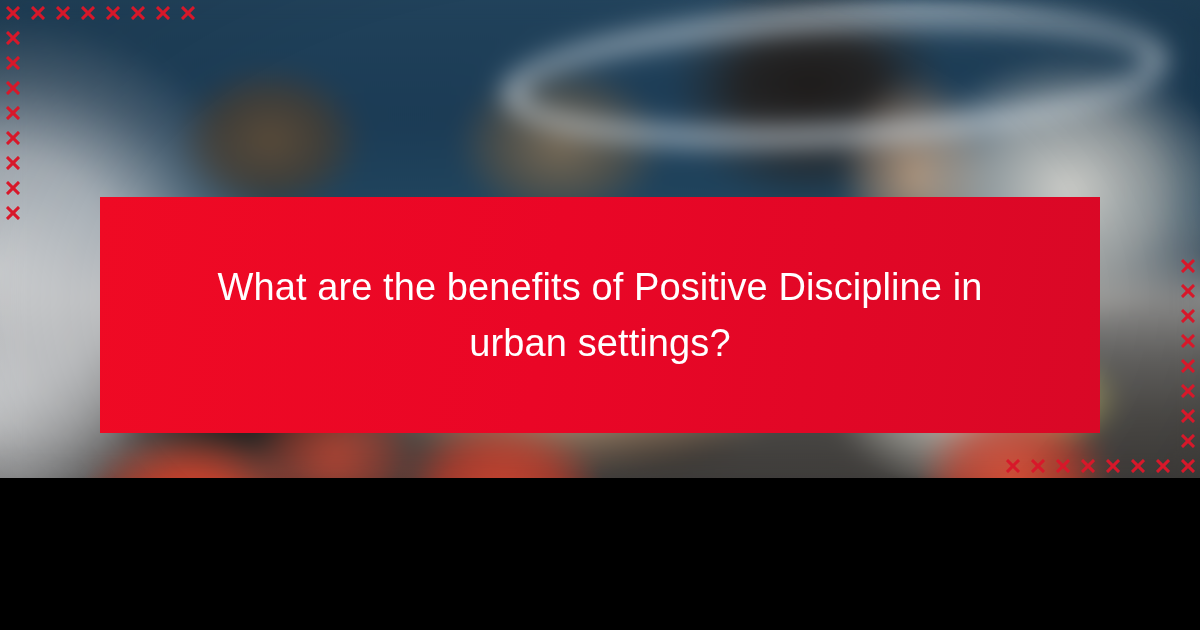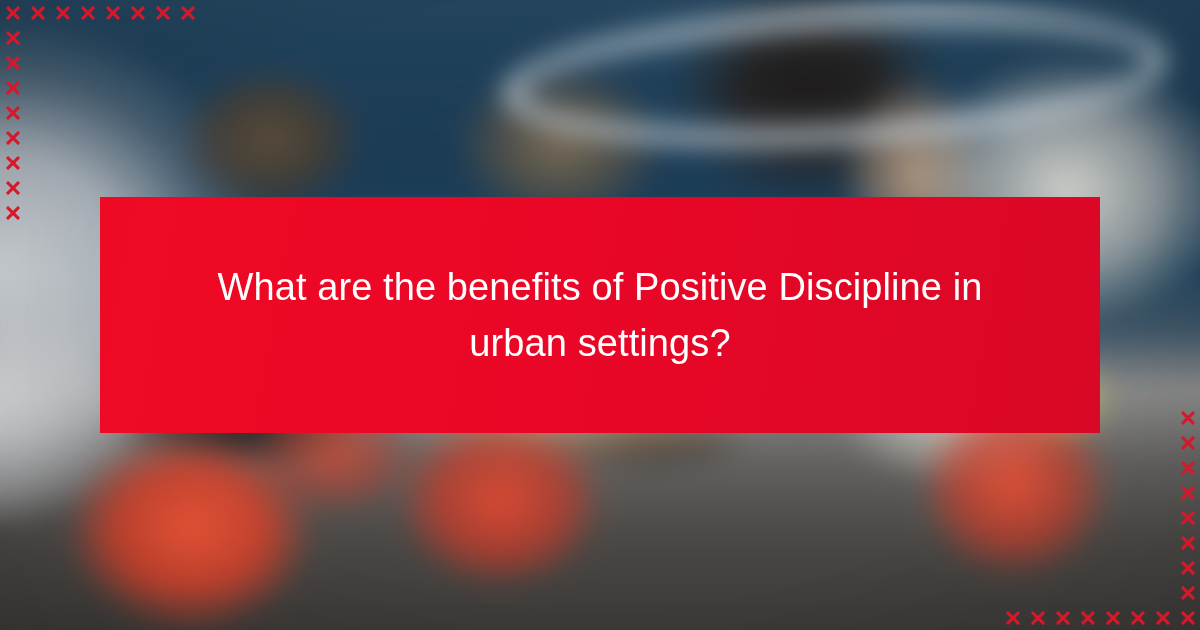--- a/index.html
+++ b/index.html
@@ -7,21 +7,21 @@
     padding: 0;
     background: #000;
   }
   body {
     font-family: "Liberation Sans", sans-serif;
   }
 
   .stage {
     position: relative;
     width: 1200px;
-    height: 630px;
+    height: 478px;
     overflow: hidden;
     background: #6d28d9;
   }
 
   
   .photo {
     position: absolute;
     inset: 0;
     overflow: hidden;
   }

